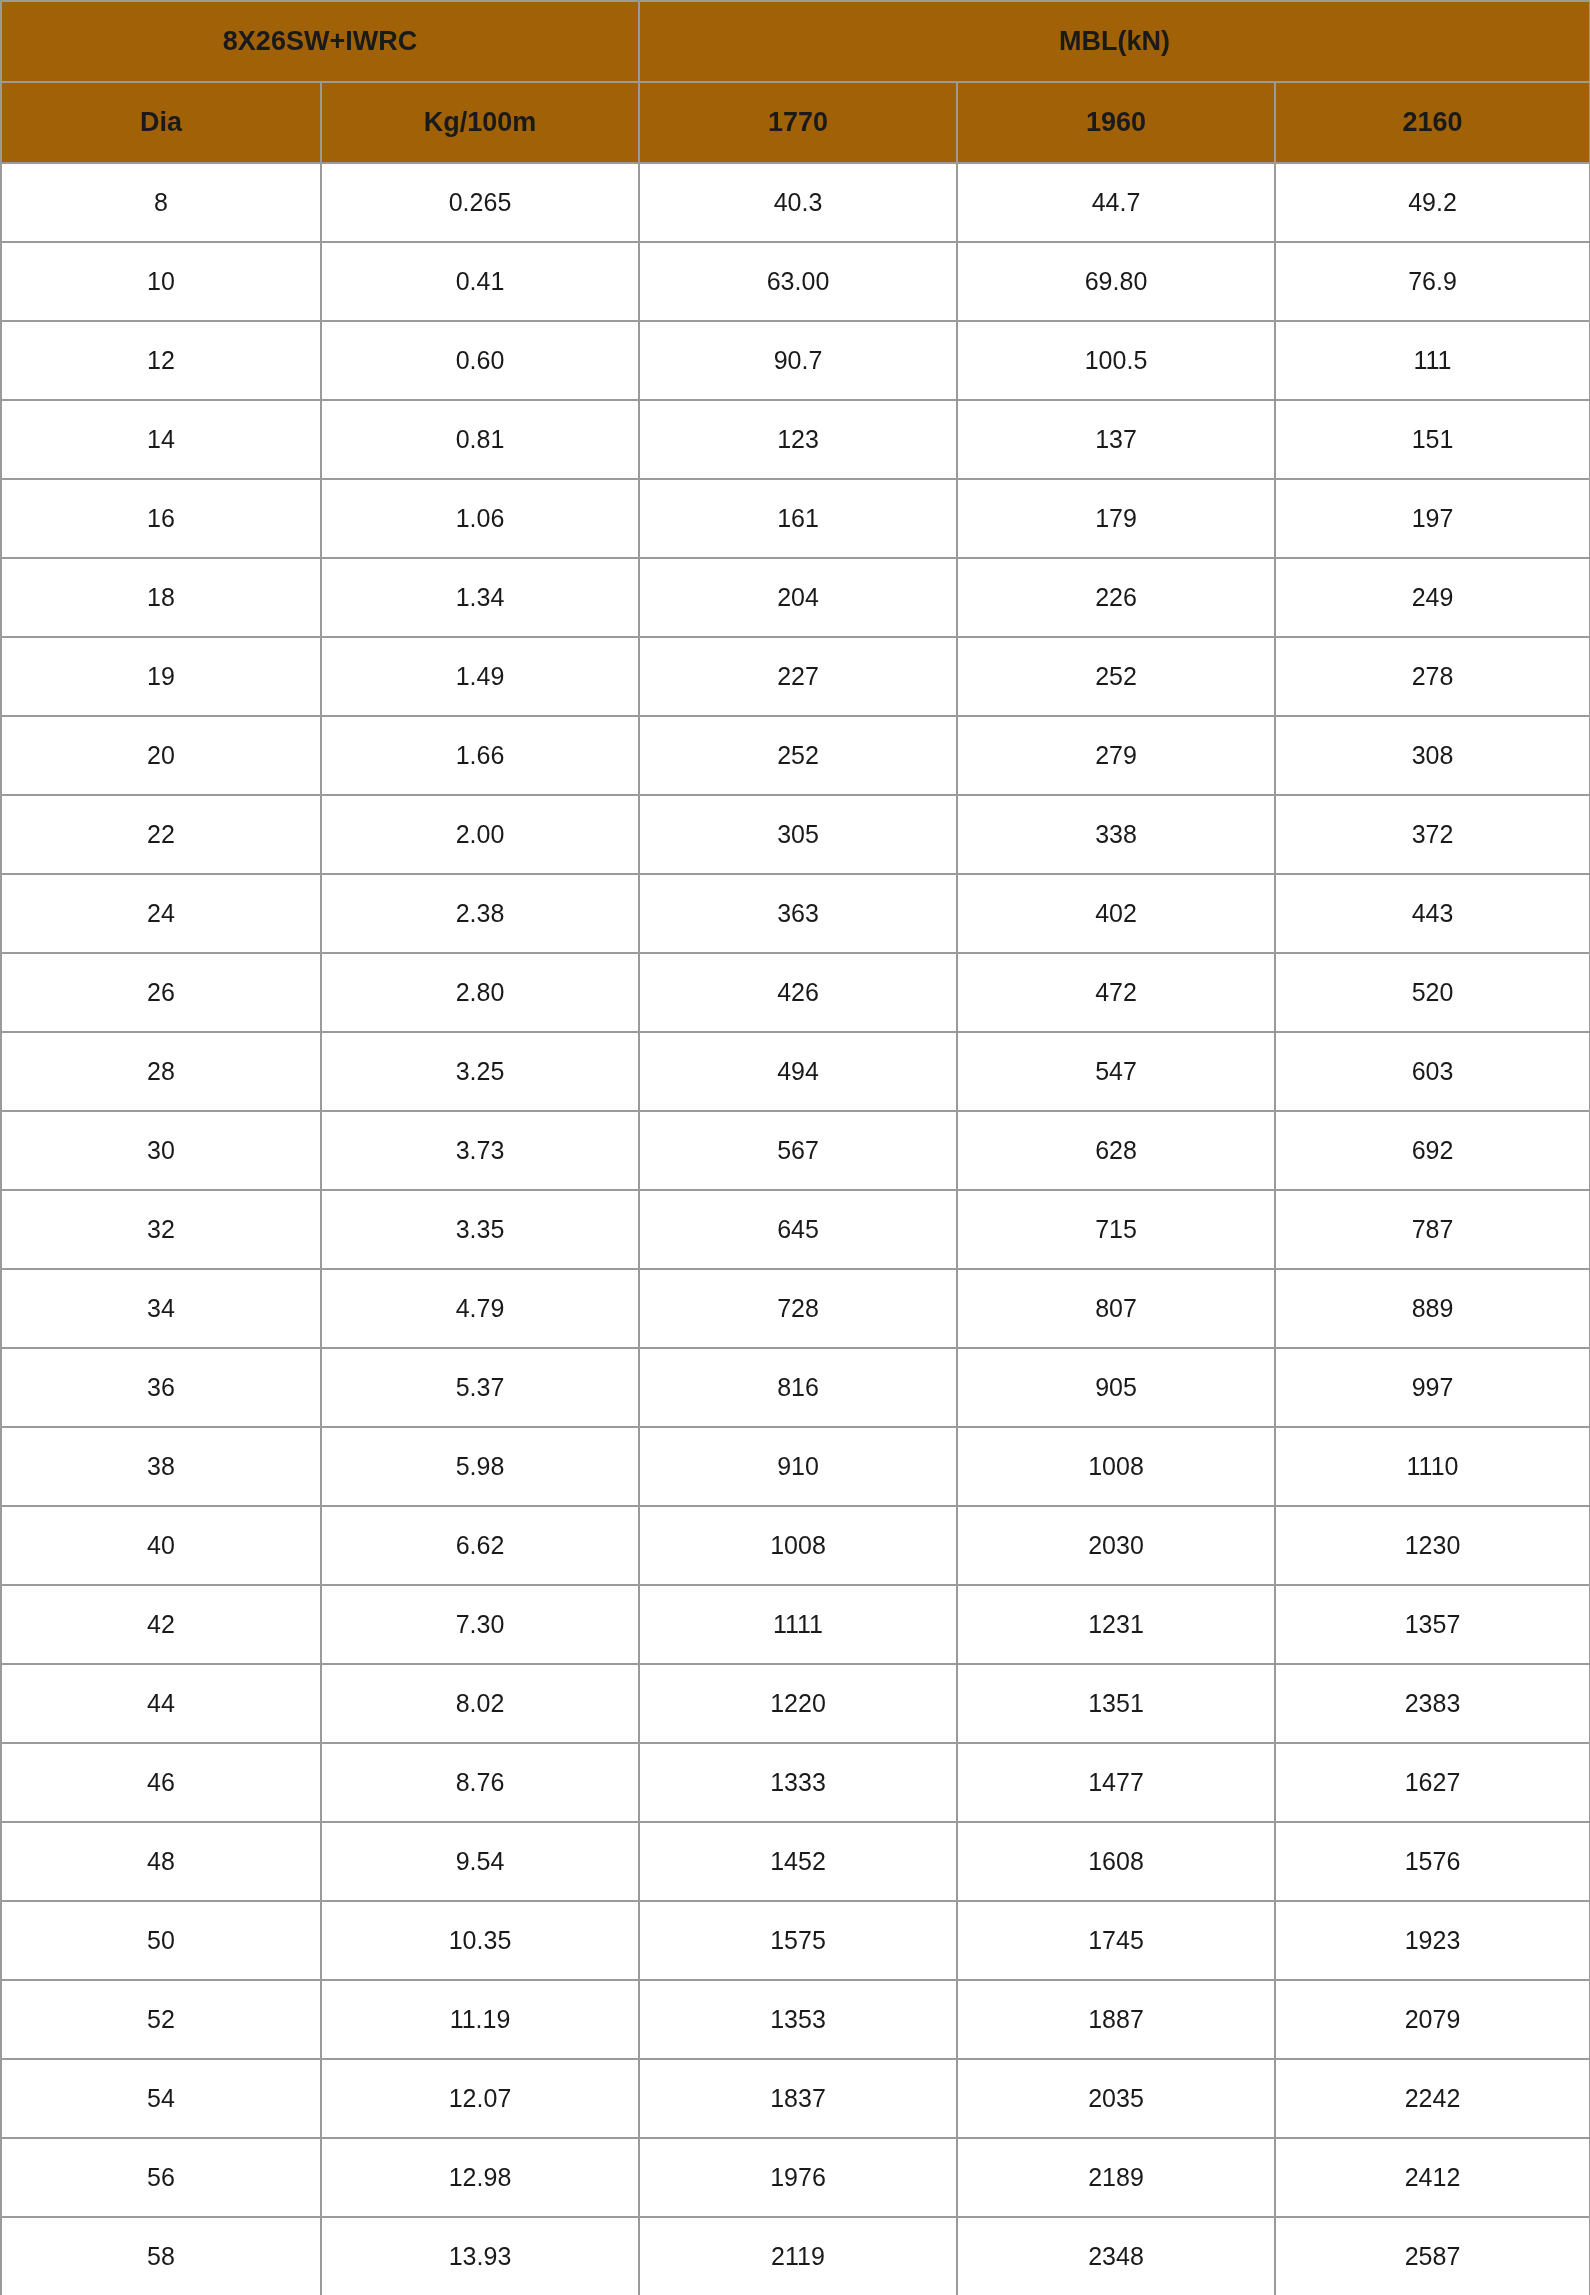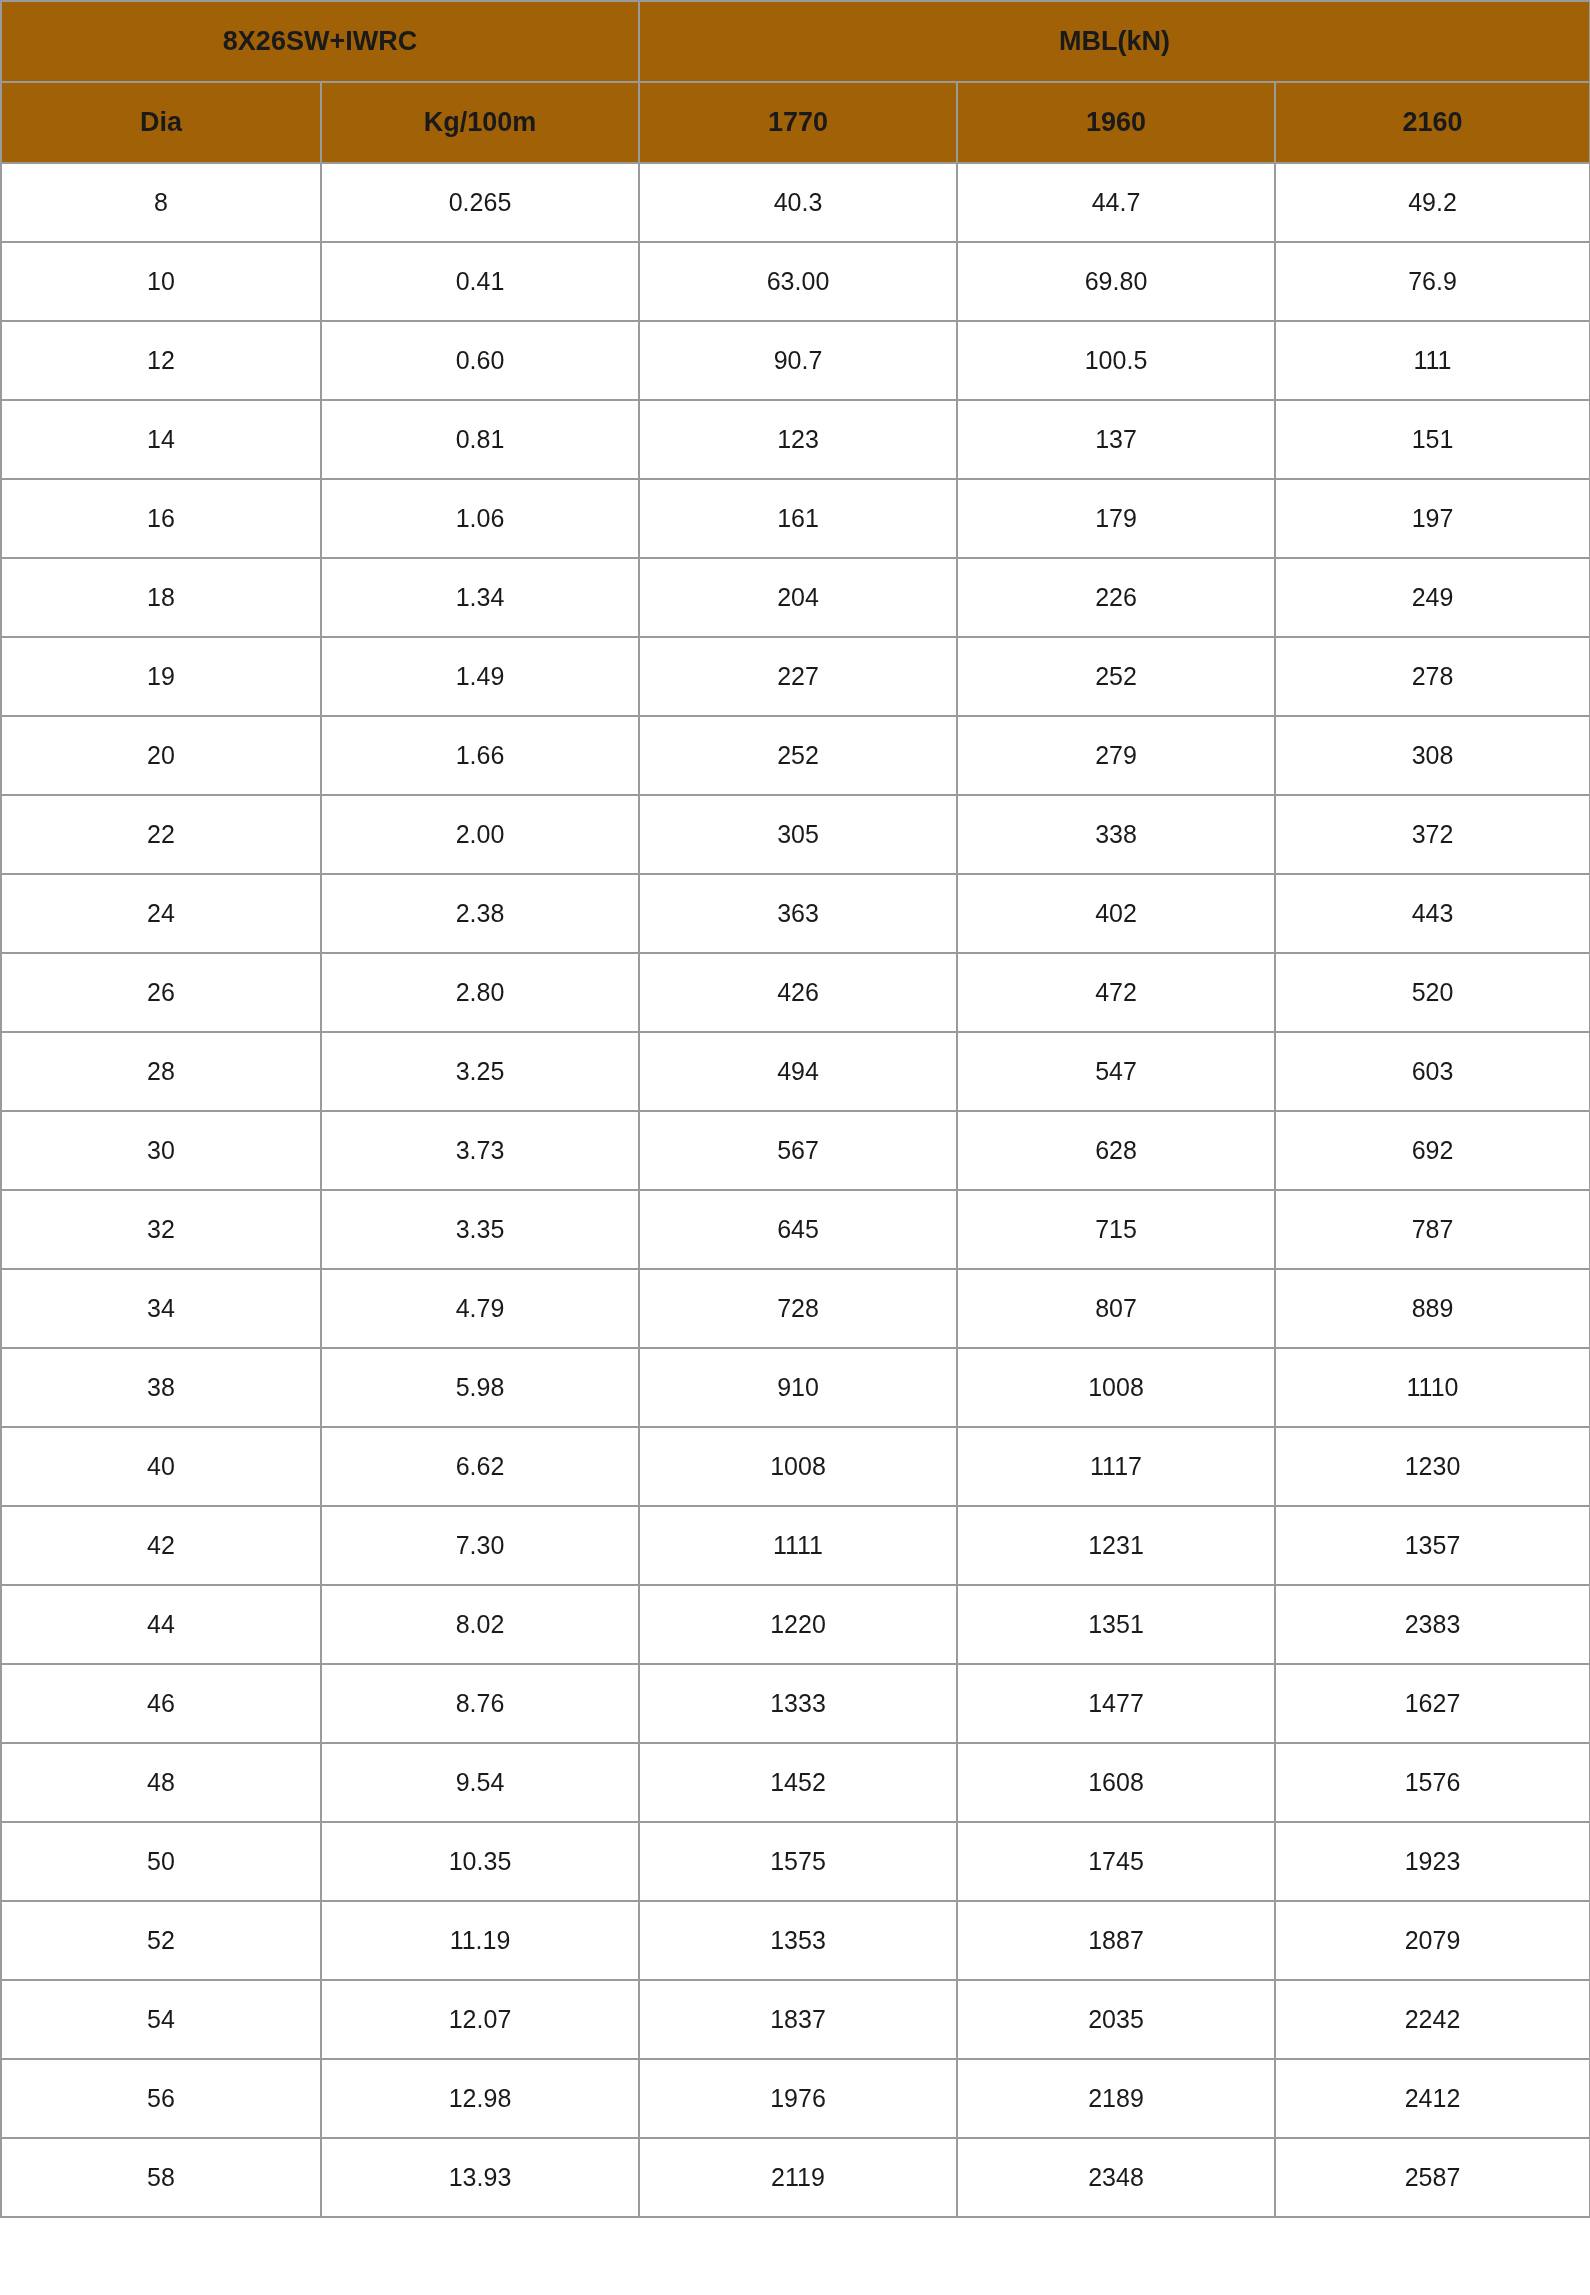--- a/index.html
+++ b/index.html
@@ -170,31 +170,38 @@
           <td>787</td>
         </tr>
         <tr>
           <td>34</td>
           <td>4.79</td>
           <td>728</td>
           <td>807</td>
           <td>889</td>
         </tr>
         <tr>
+          <td>36</td>
+          <td>5.37</td>
+          <td>816</td>
+          <td>905</td>
+          <td>997</td>
+        </tr>
+        <tr>
           <td>38</td>
           <td>5.98</td>
           <td>910</td>
           <td>1008</td>
           <td>1110</td>
         </tr>
         <tr>
           <td>40</td>
           <td>6.62</td>
           <td>1008</td>
-          <td>1117</td>
+          <td>2030</td>
           <td>1230</td>
         </tr>
         <tr>
           <td>42</td>
           <td>7.30</td>
           <td>1111</td>
           <td>1231</td>
           <td>1357</td>
         </tr>
         <tr>

